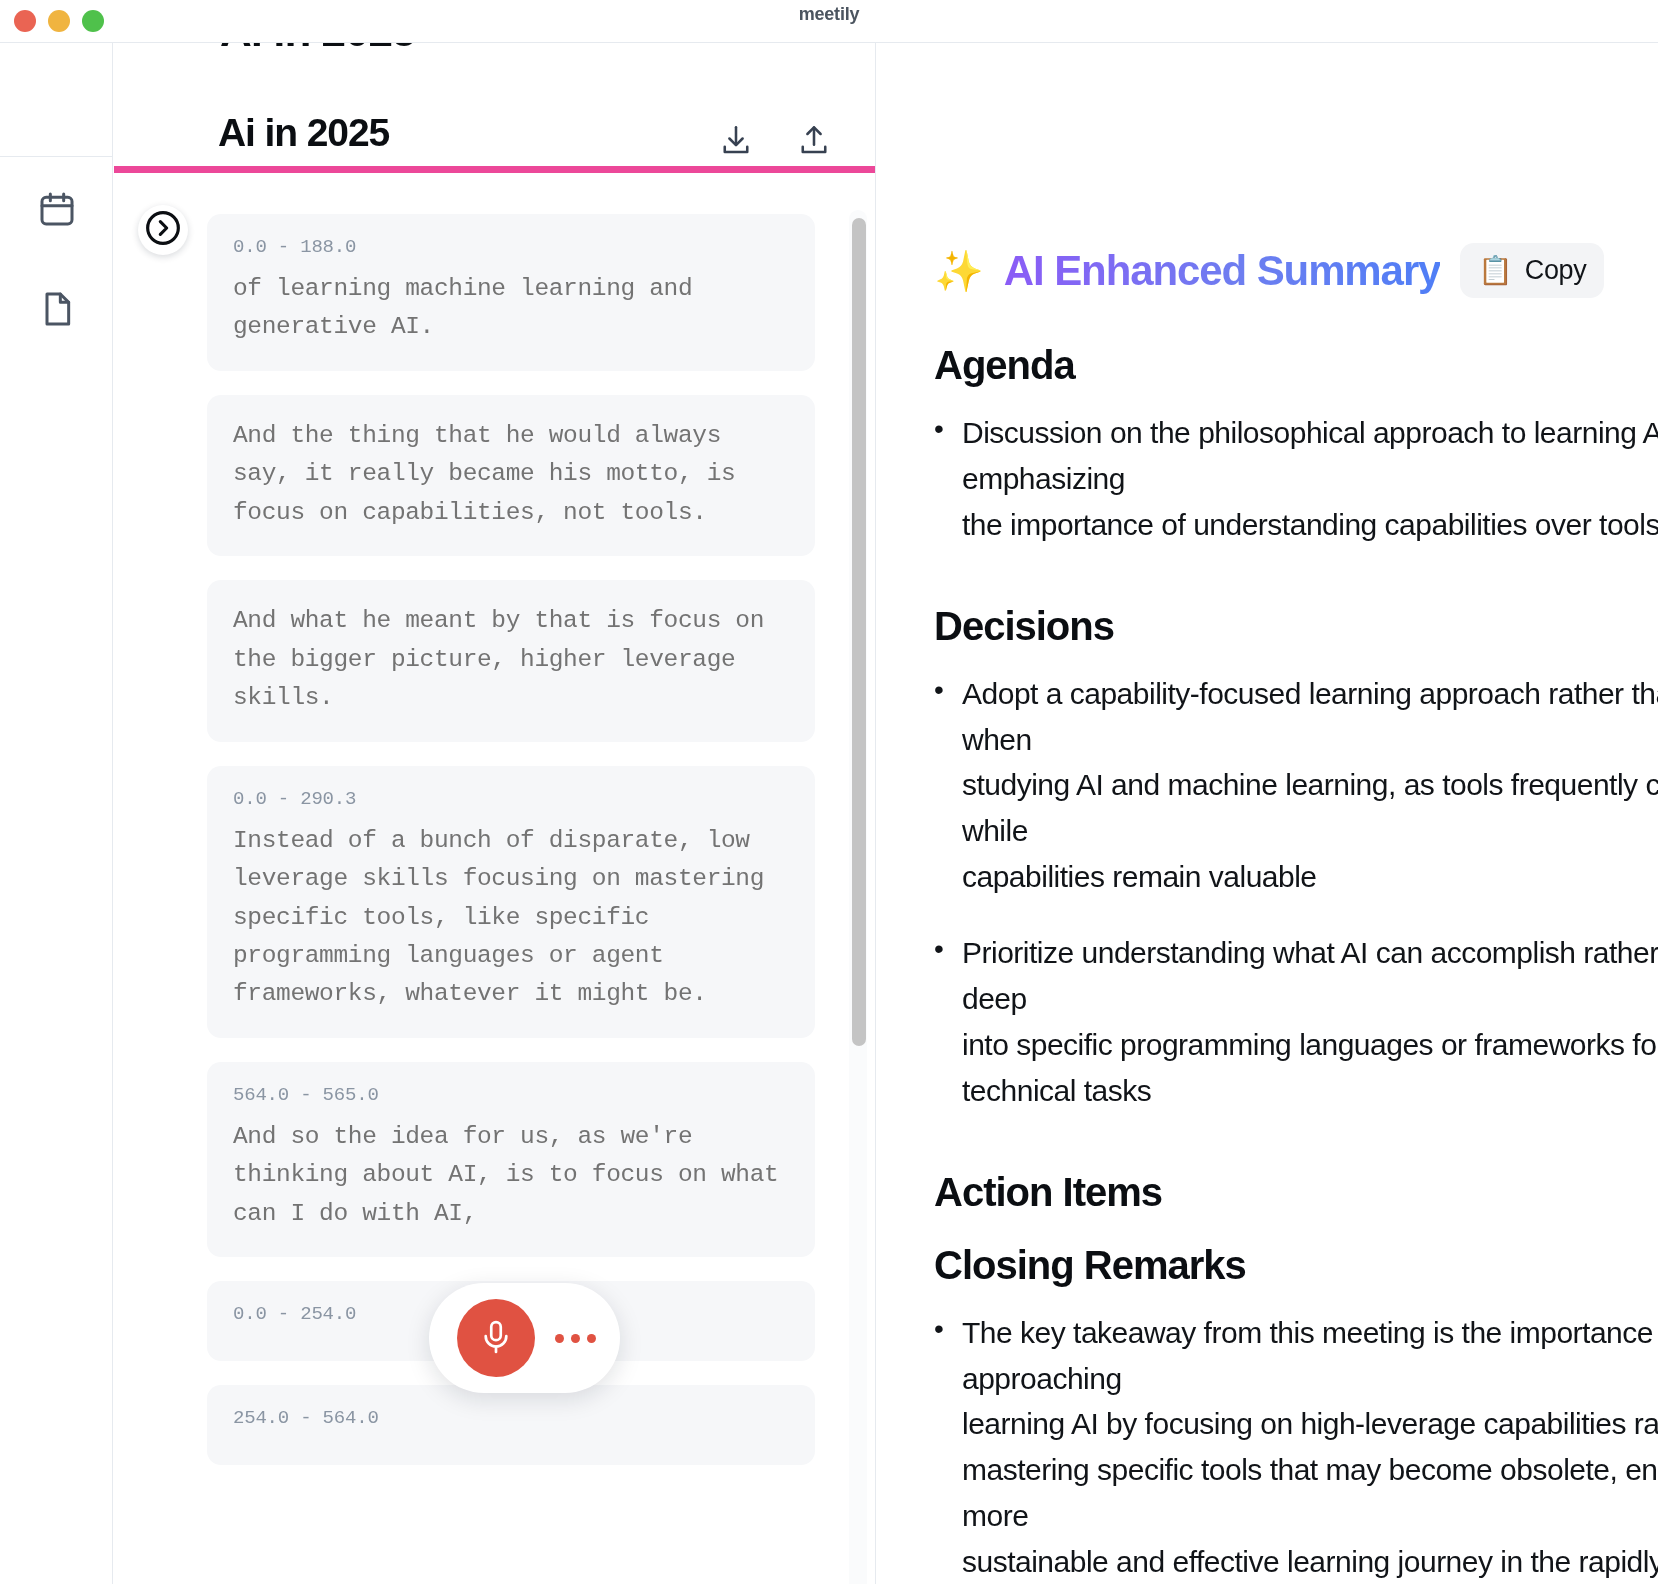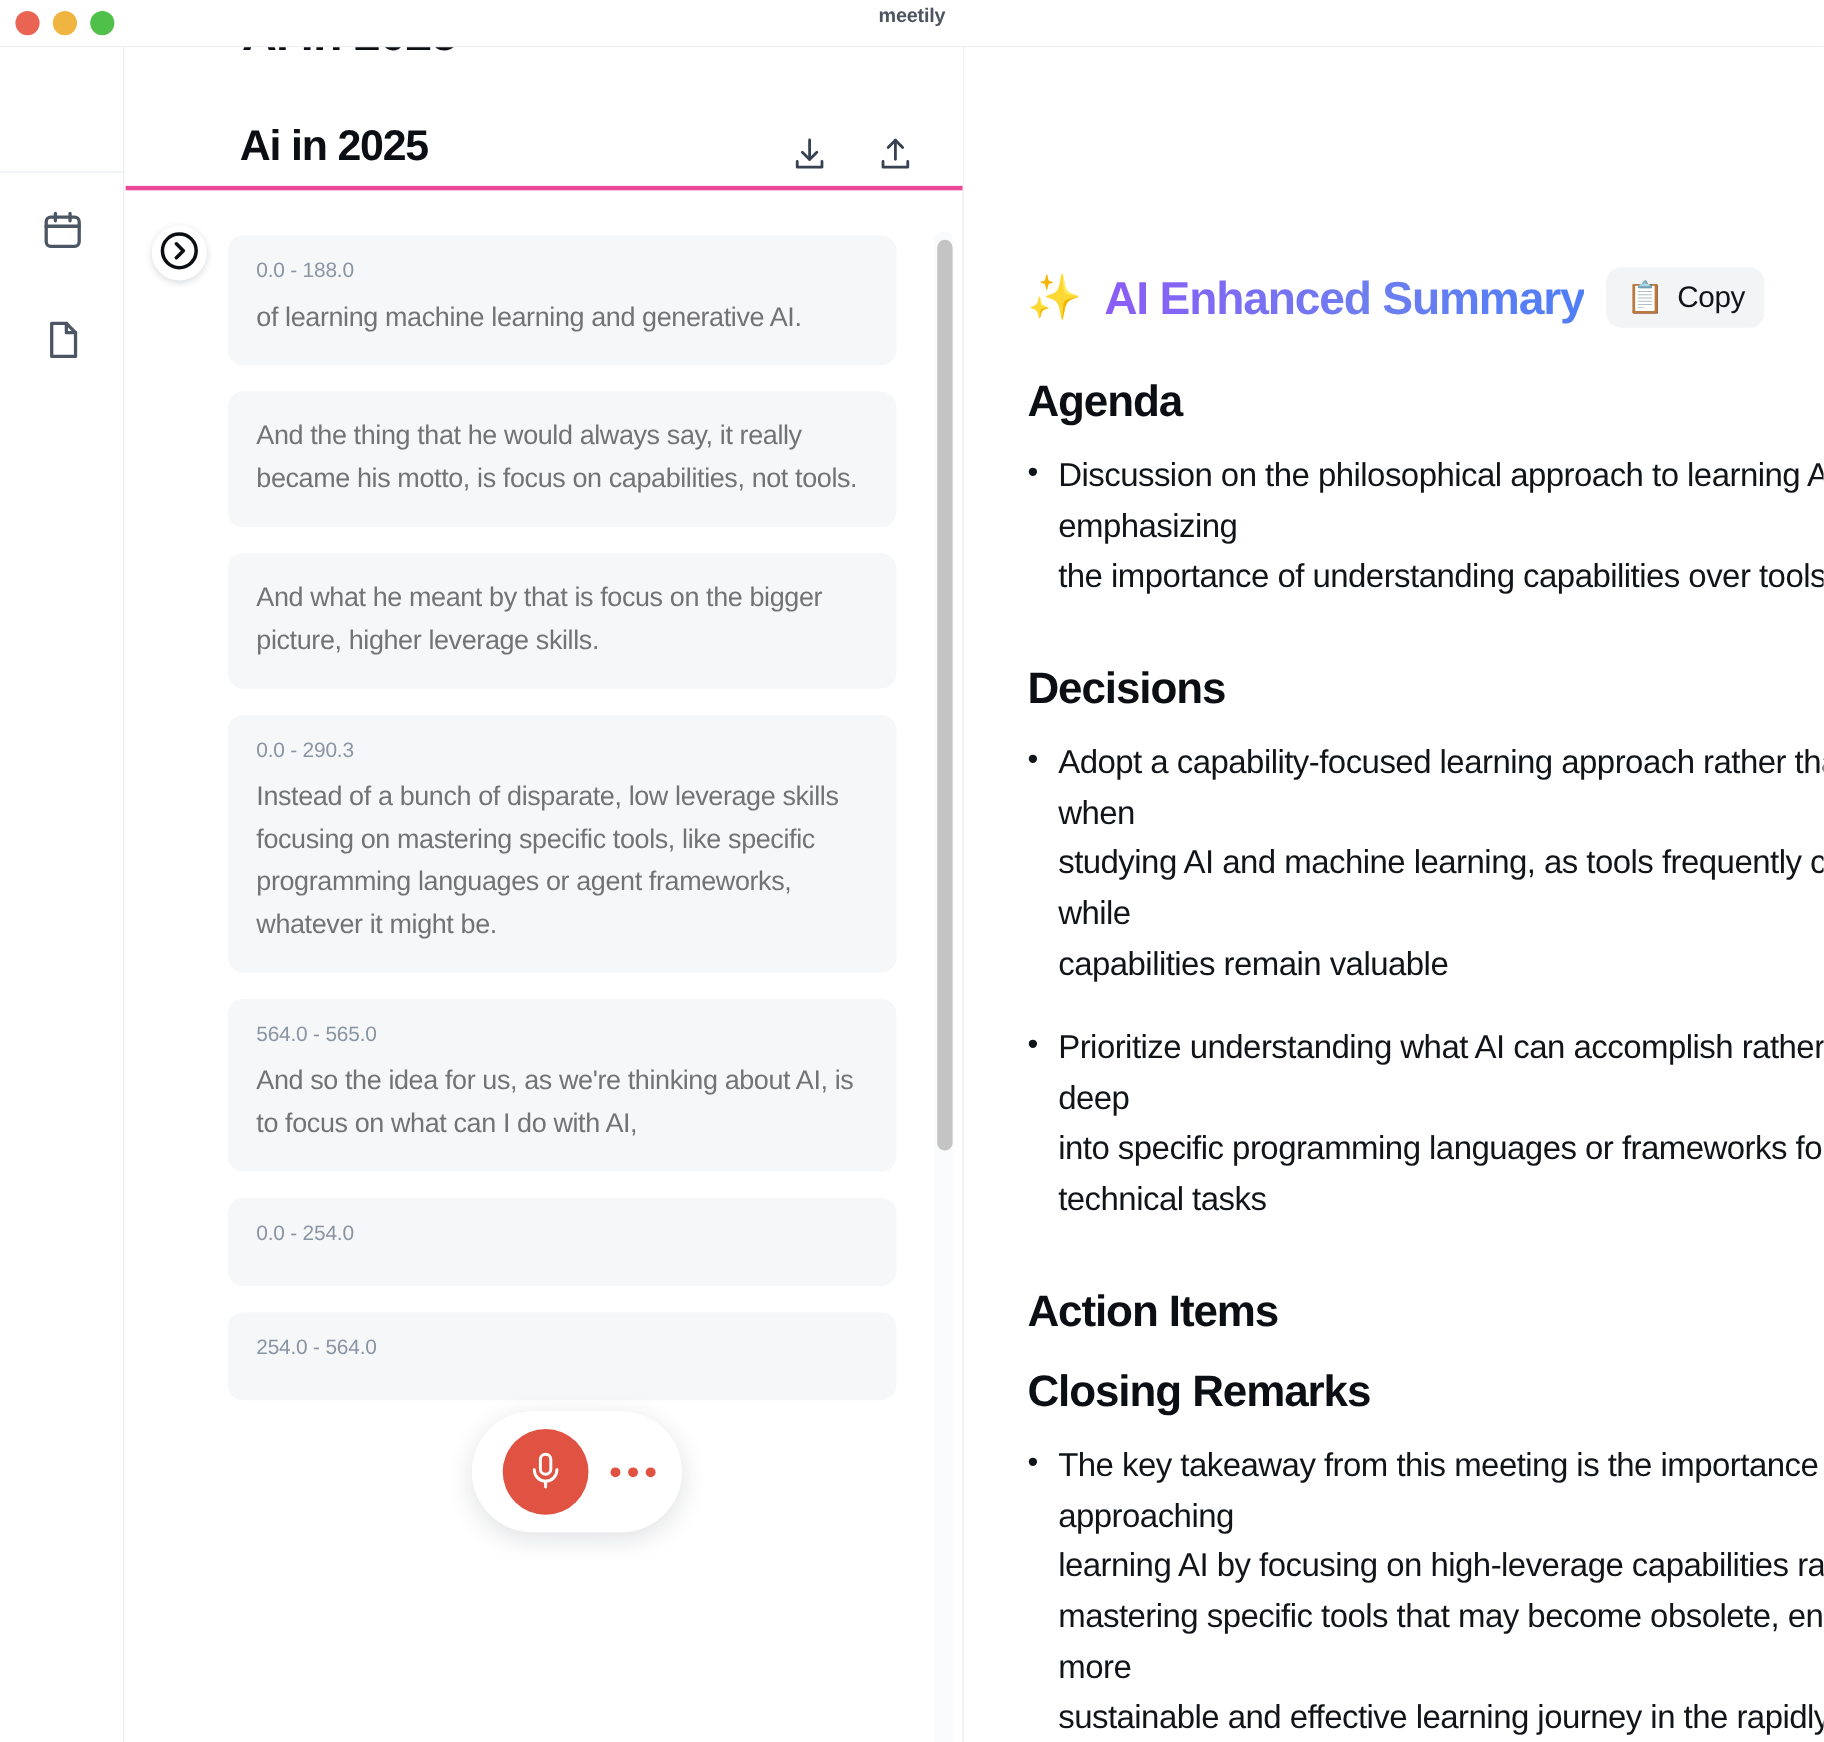--- a/index.html
+++ b/index.html
@@ -117,21 +117,21 @@
     border-right: 1px solid #e6eaef;
     overflow: hidden;
   }
 
   .transcript-header {
     position: absolute;
     left: 0; top: 0;
     width: 762px;
     height: 130px;
     background: #ffffff;
-    border-bottom: 4px solid #ec4899;
+    border-bottom: 7px solid #ec4899;
     padding-left: 24px;
   }
 
   
   .clipped-heading {
     position: absolute;
     left: 106px;
     top: -37px;
     font-size: 44px;
     font-weight: bold;
@@ -172,20 +172,21 @@
 
   
   .transcript-scroll {
     position: absolute;
     left: 0;
     top: 131px;
     width: 762px;
     bottom: 0;
     overflow: hidden;
     padding: 40px 40px 7px 93px;
+    font-family: Liberation Mono, monospace;
   }
 
   .seg {
     background: #f6f7f9;
     border-radius: 14px;
     padding: 22px 26px 24px 26px;
     margin-bottom: 24px;
     width: 608px;
   }
   .seg-time {

